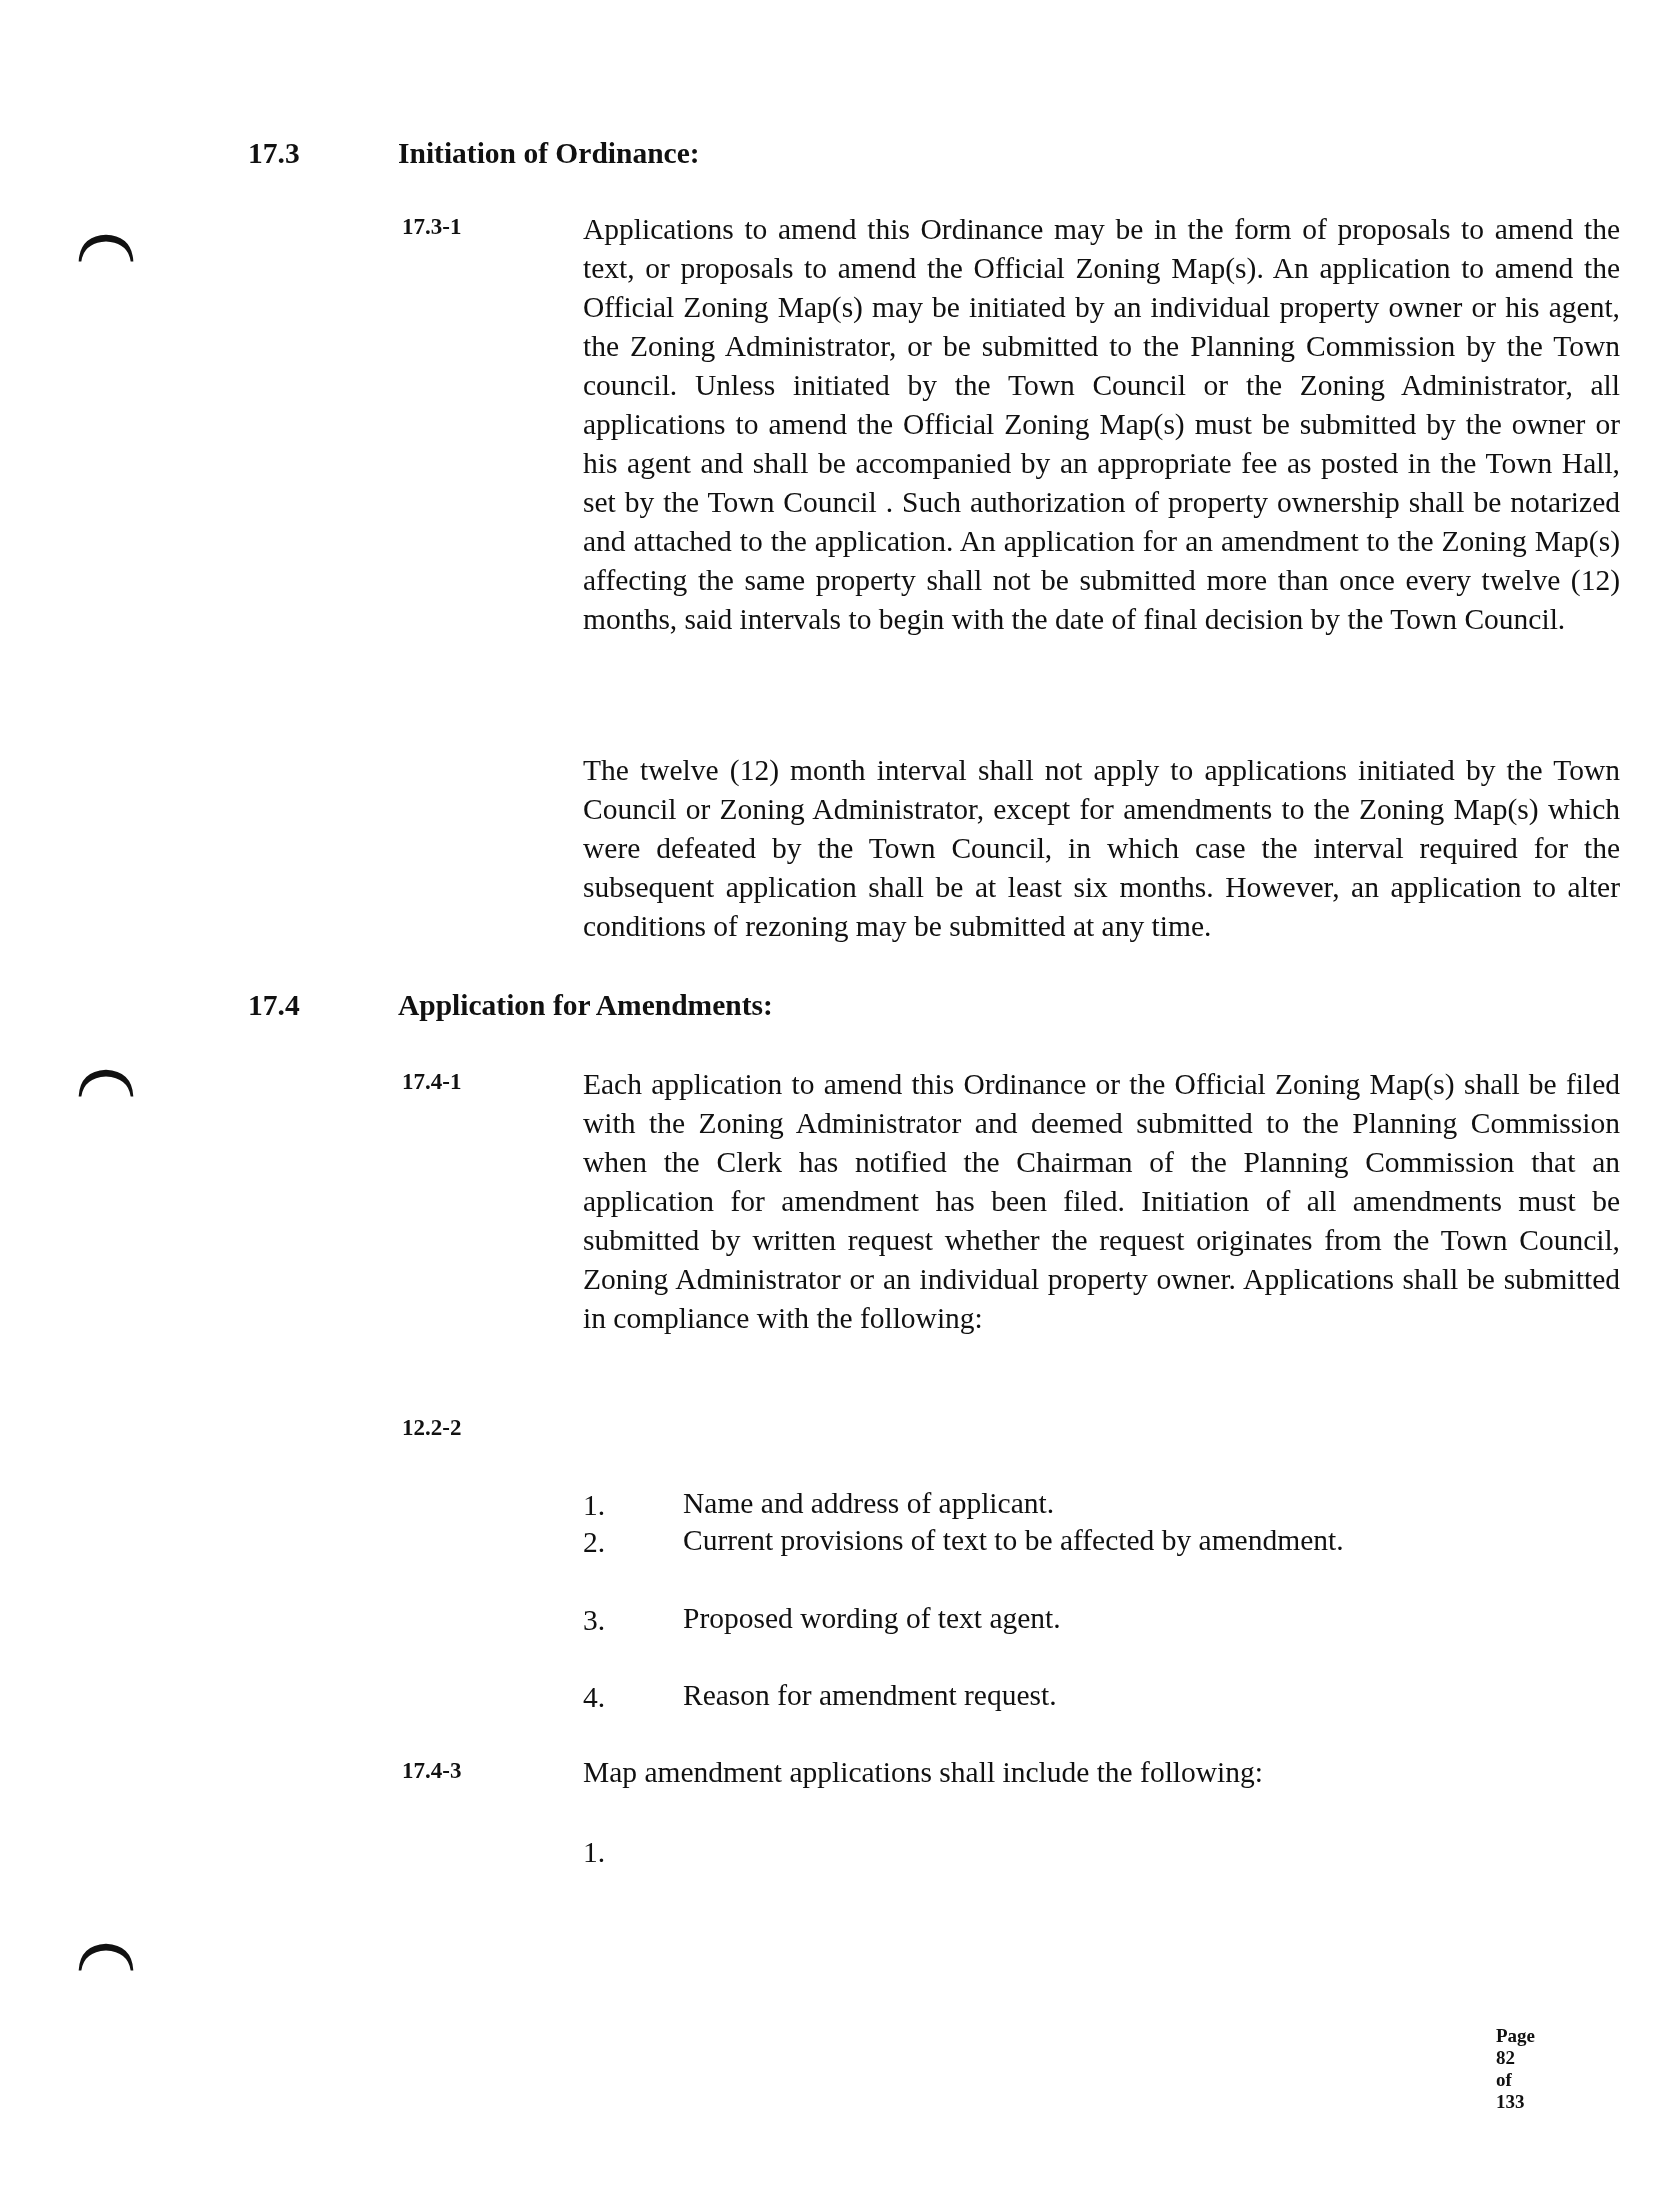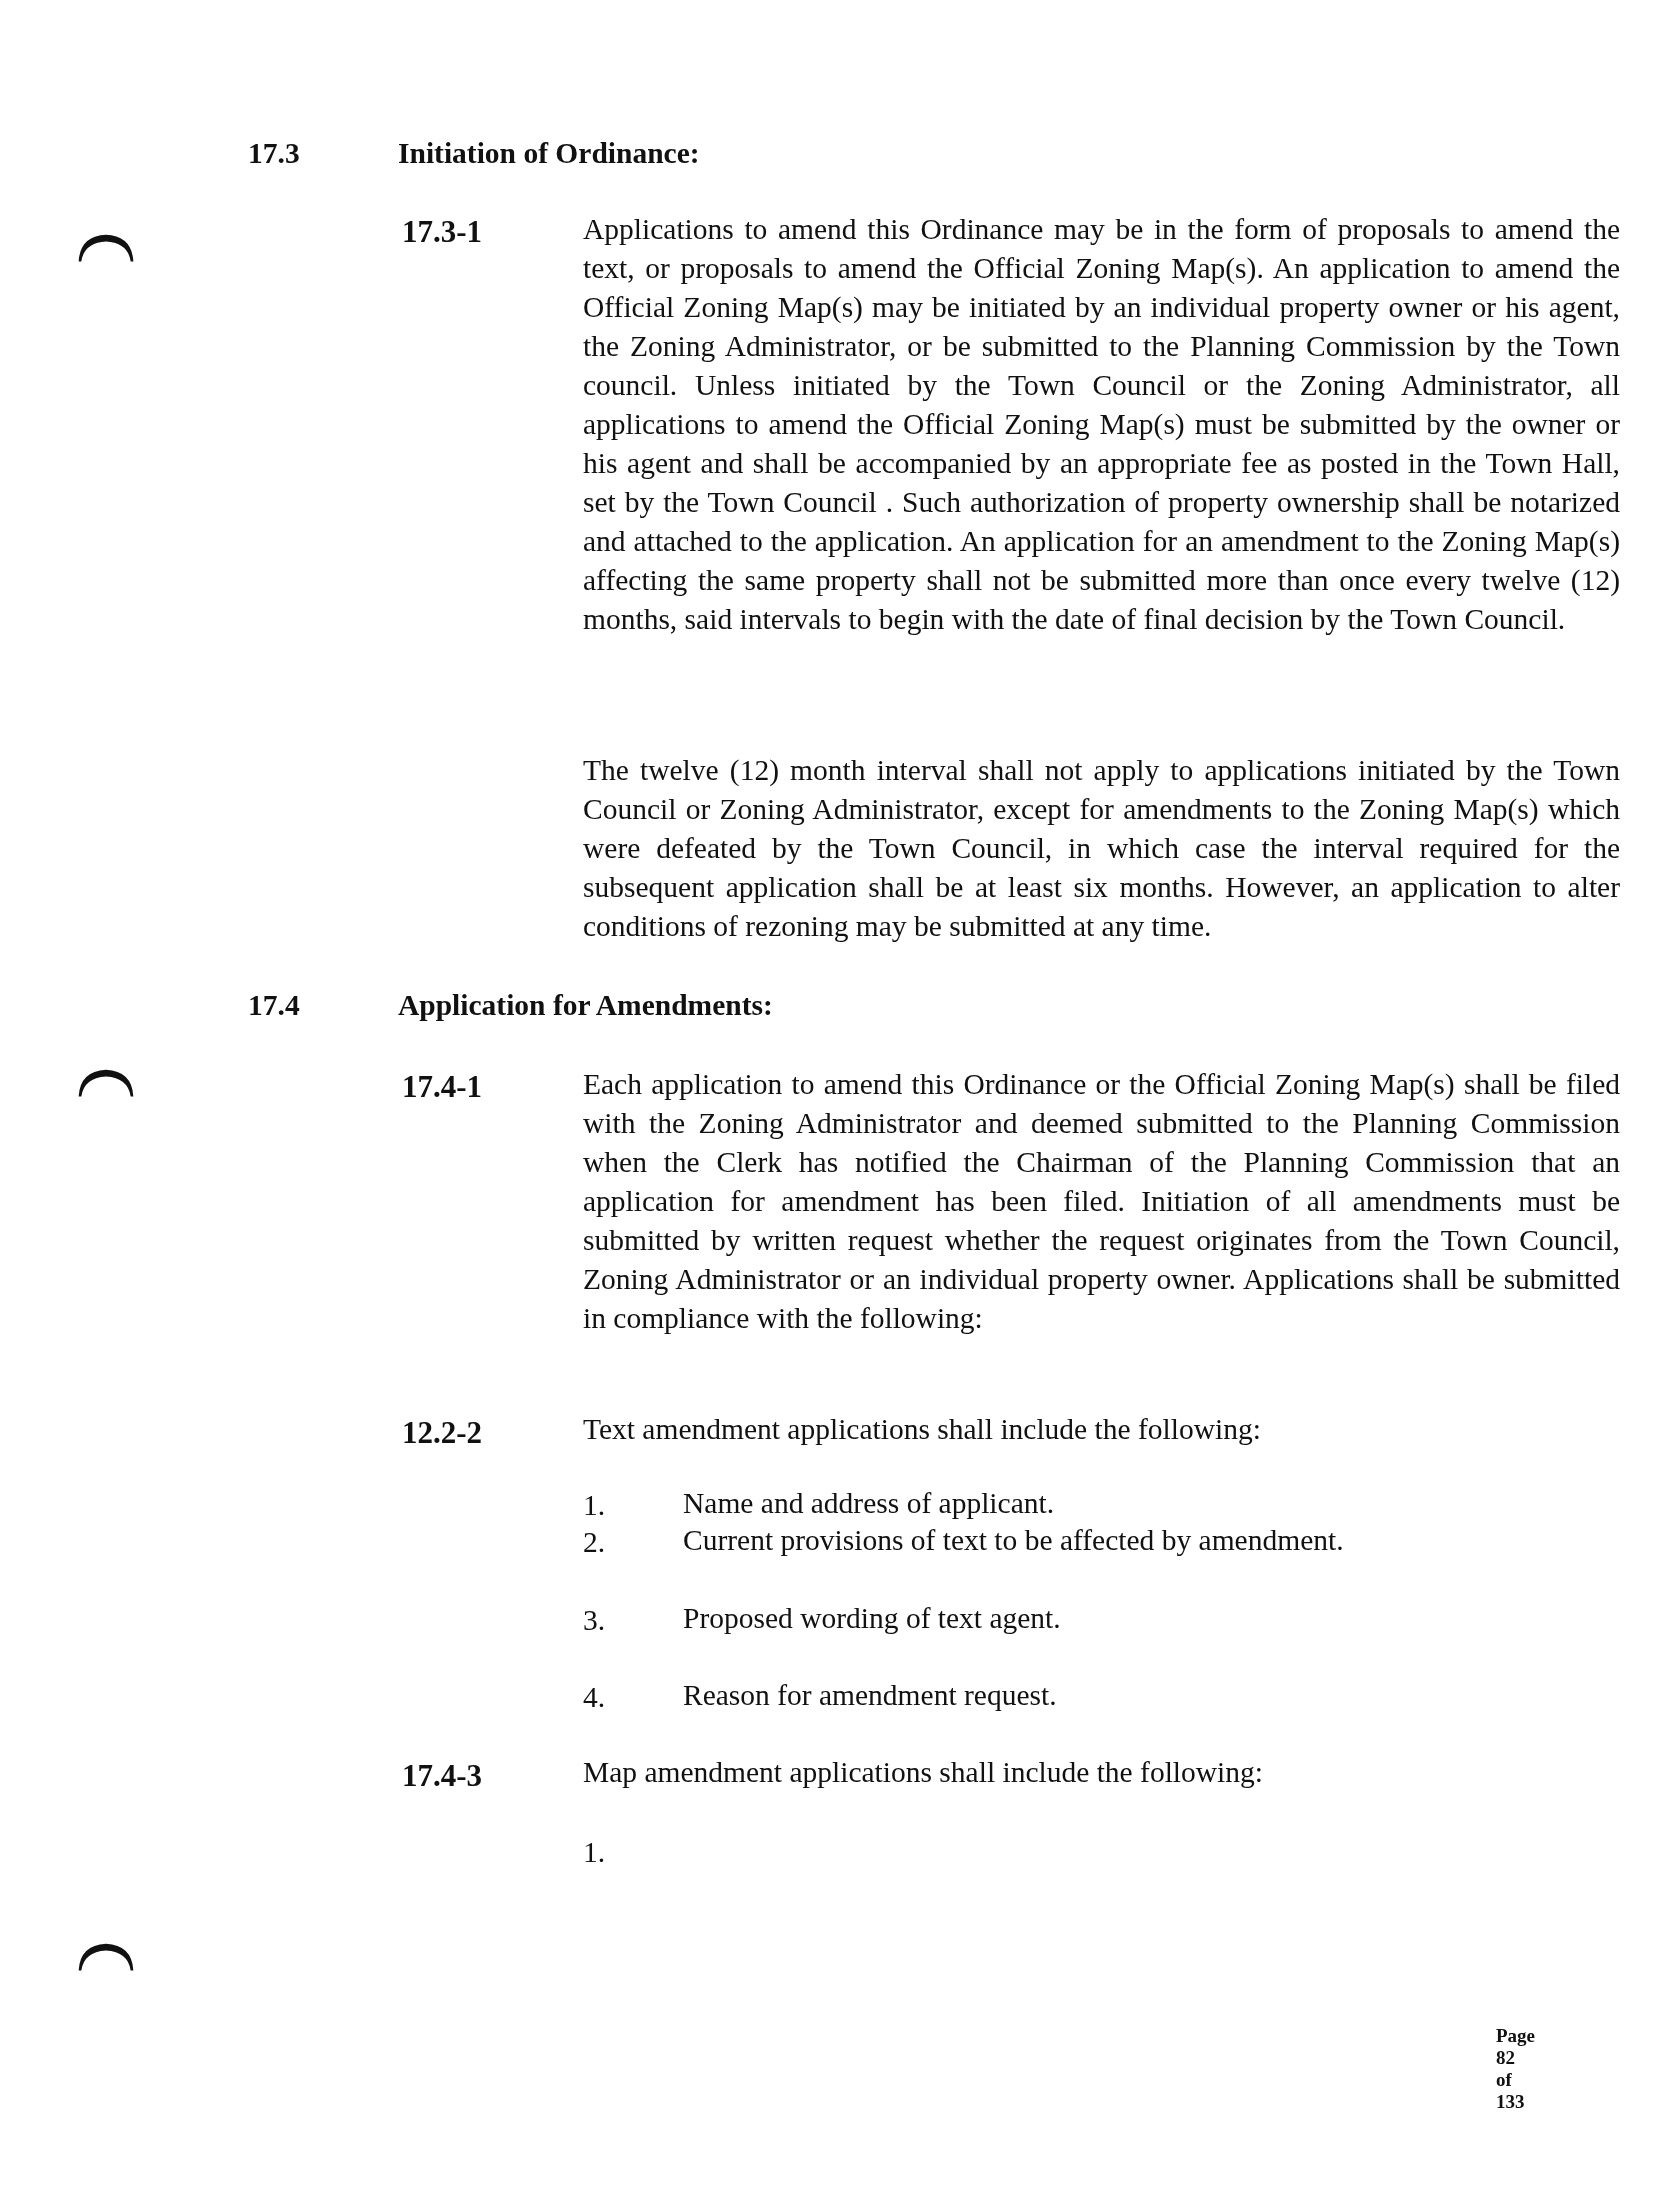--- a/index.html
+++ b/index.html
@@ -5,21 +5,21 @@
     html, body { margin: 0; padding: 0; background: #ffffff; }
     body {
       width: 1677px; height: 2194px; position: relative; overflow: hidden;
       font-family: "Liberation Serif", "DejaVu Serif", serif;
       color: #111111;
     }
     .page { position: absolute; left: 0; top: 11px; width: 1422px; height: 2194px; margin-left: 41px; }
     .abs { position: absolute; }
     .sec-num { font-weight: bold; font-size: 29.5px; }
     .sec-title { font-weight: bold; font-size: 29.5px; }
-    .sub-num { font-weight: bold; font-size: 31px; }
+    .sub-num { font-weight: bold; font-size: 23px; }
     .para {
       font-size: 29.5px; line-height: 39px; text-align: justify;
       text-align-last: left;
     }
     .list-num { font-size: 29.5px; }
     .list-text { font-size: 29.5px; line-height: 39px; text-align: justify; text-align-last: left; }
     .footer { font-weight: bold; font-size: 19px; }
     .punch {
       width: 75px; height: 38px;
     }
@@ -53,21 +53,20 @@
   <div class="abs para" style="left:542px; top:199px; width:1037px;">Applications to amend this Ordinance may be in the form of proposals to amend the text, or proposals to amend the Official Zoning Map(s).  An application to amend the Official Zoning Map(s) may be initiated by an individual property owner or his agent, the Zoning Administrator, or be submitted to the Planning Commission by the Town council. Unless initiated by the Town Council or the Zoning Administrator, all applications to amend the Official Zoning Map(s) must be submitted by the owner or his agent and shall be  accompanied by an appropriate fee as posted in the Town Hall, set by the Town Council .  Such authorization of property ownership shall be notarized and attached to the  application.  An application for an amendment to the Zoning Map(s) affecting the same property shall not be submitted more than once every twelve (12) months, said intervals to begin with the date of final decision by the Town Council.</div>
   <div class="abs para" style="left:542px; top:740px; width:1037px;">The twelve (12) month interval shall not apply to applications initiated by the Town Council or Zoning Administrator, except for amendments to the Zoning Map(s) which were defeated by the Town Council, in which case the interval required for the subsequent application shall be at least six months.  However, an application to alter conditions of rezoning may be submitted at any time.</div>
 
   <div class="abs sec-num" style="left:207px; top:978px;">17.4</div>
   <div class="abs sec-title" style="left:357px; top:978px;">Application for Amendments:</div>
 
   <div class="abs sub-num" style="left:361px; top:1058px;">17.4-1</div>
   <div class="abs para" style="left:542px; top:1054px; width:1037px;">Each application to amend this Ordinance or the Official Zoning Map(s) shall be filed with the Zoning Administrator and deemed submitted to the Planning Commission when the Clerk has notified the Chairman of the Planning Commission that an application for amendment has been filed. Initiation of all amendments must be submitted by written request whether the request originates from the Town Council, Zoning Administrator or an individual property owner. Applications shall be submitted in compliance with the following:</div>
 
   <div class="abs sub-num" style="left:361px; top:1404px;">12.2-2</div>
-  <div class="abs para" style="left:542px; top:1399px; width:1037px;">Text amendment applications shall include the following:</div>
 
   <div class="abs list-num" style="left:542px; top:1478px;">1.</div>
   <div class="abs list-text" style="left:642px; top:1473px; width:936px;">Name and address of applicant.</div>
 
   <div class="abs list-num" style="left:542px; top:1515px;">2.</div>
   <div class="abs list-text" style="left:642px; top:1510px; width:936px;">Current provisions of text to be affected by amendment.</div>
 
   <div class="abs list-num" style="left:542px; top:1593px;">3.</div>
   <div class="abs list-text" style="left:642px; top:1588px; width:936px;">Proposed wording of text agent.</div>
 

